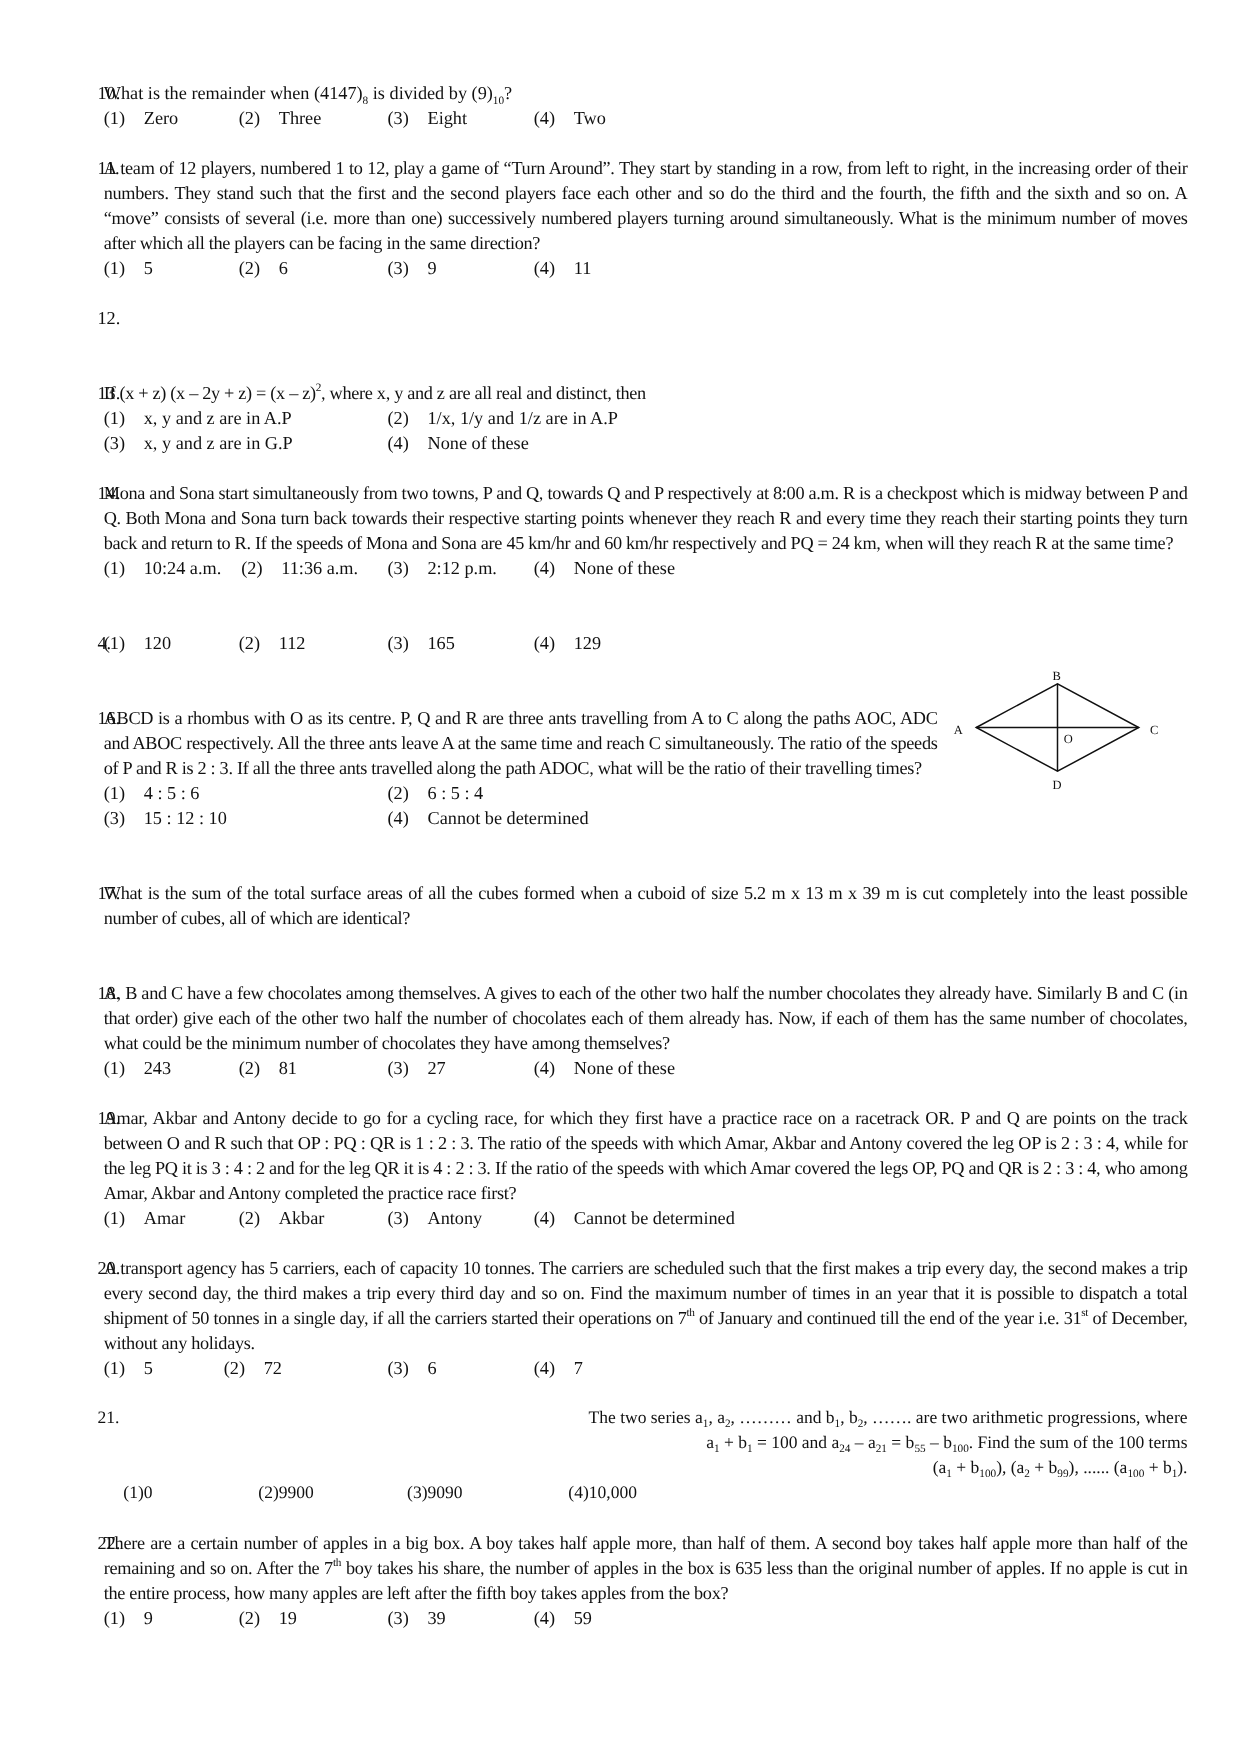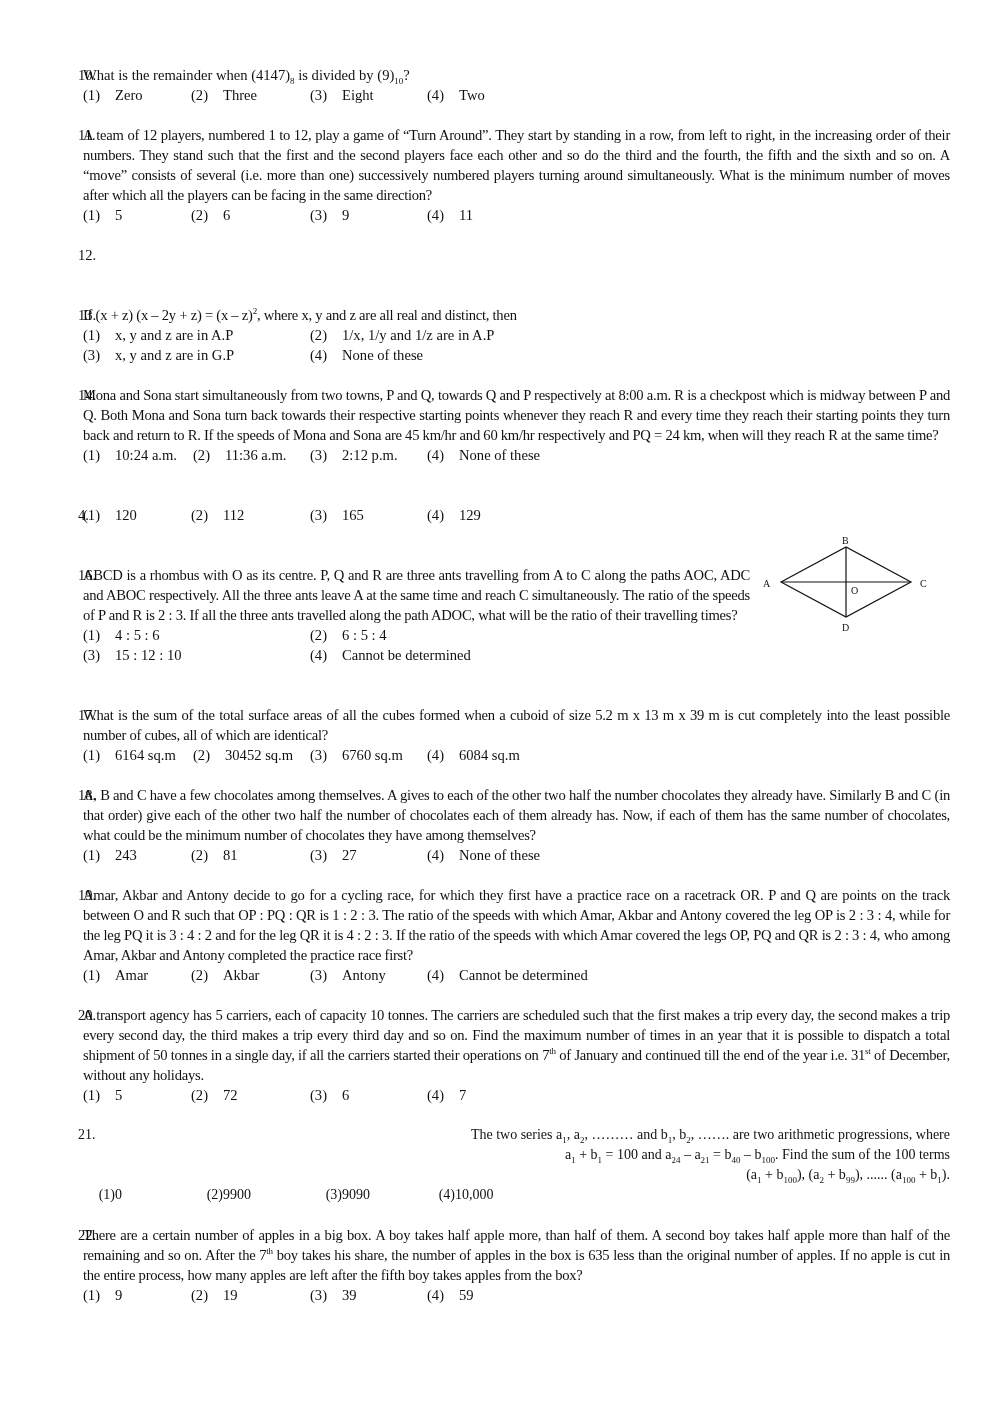--- a/index.html
+++ b/index.html
@@ -115,26 +115,20 @@
   <text x="13" y="57">A</text>
   <text x="170" y="57">C</text>
   <text x="101" y="64">O</text>
   <text x="92" y="101">D</text>
 </svg>
 
 <div class="q" style="top:705px;">
   <span class="qnum">17.</span>
   <div class="qbody">
     <span class="qtext narrow">What is the sum of the total surface areas of all the cubes formed when a cuboid of size 5.2 m x 13 m x 39 m is cut completely into the least possible number of cubes, all of which are identical?</span>
-    <div class="opts">
-      <span class="opt" style="left:0px"><span class="ol">(1)</span><span>6164 sq.m</span></span>
-      <span class="opt" style="left:110px"><span class="ol">(2)</span><span>30452 sq.m</span></span>
-      <span class="opt" style="left:227px"><span class="ol">(3)</span><span>6760 sq.m</span></span>
-      <span class="opt" style="left:344px"><span class="ol">(4)</span><span>6084 sq.m</span></span>
-    </div>
   </div>
 </div>
 
 <div class="q" style="top:785px;">
   <span class="qnum">18.</span>
   <div class="qbody">
     <span class="qtext narrow">A, B and C have a few chocolates among themselves. A gives to each of the other two half the number chocolates they already have. Similarly B and C (in that order) give each of the other two half the number of chocolates each of them already has. Now, if each of them has the same number of chocolates, what could be the minimum number of chocolates they have among themselves?</span>
     <div class="opts">
       <span class="opt" style="left:0px"><span class="ol">(1)</span><span>243</span></span>
       <span class="opt" style="left:108px"><span class="ol">(2)</span><span>81</span></span>
@@ -156,38 +150,38 @@
     </div>
   </div>
 </div>
 
 <div class="q" style="top:1005px;">
   <span class="qnum">20.</span>
   <div class="qbody">
     <span class="qtext narrow"><span>A transport agency has 5 carriers, each of capacity 10 tonnes. The carriers are scheduled such that the first makes a trip every day, the second makes a trip every second day, the third makes a trip every third day and so on. Find the maximum number of times in an year that it is possible to dispatch a total shipment of 50 tonnes in a single day, if all the carriers started their operations on 7</span><sup>th</sup><span> of January and continued till the end of the year i.e. 31</span><sup>st</sup><span> of December, without any holidays.</span></span>
     <div class="opts">
       <span class="opt" style="left:0px"><span class="ol">(1)</span><span>5</span></span>
-      <span class="opt" style="left:108px"><span class="ol">(2)</span><span>72</span></span>
+      <span class="opt" style="left:96px"><span class="ol">(2)</span><span>72</span></span>
       <span class="opt" style="left:227px"><span class="ol">(3)</span><span>6</span></span>
       <span class="opt" style="left:344px"><span class="ol">(4)</span><span>7</span></span>
     </div>
   </div>
 </div>
 
 <div class="q" style="top:1125px; font-size:14px;">
   <span class="qnum">21.</span>
   <div class="qbody" style="text-align:right;">
     <span class="qtext"><span>The two series a</span><sub>1</sub><span>, a</span><sub>2</sub><span>, ……… and b</span><sub>1</sub><span>, b</span><sub>2</sub><span>, ……. are two arithmetic progressions, where</span></span>
-    <span class="qtext"><span>a</span><sub>1</sub><span> + b</span><sub>1</sub><span> = 100 and a</span><sub>24</sub><span> – a</span><sub>21</sub><span> = b</span><sub>40</sub><span> – b</span><sub>100</sub><span>. Find the sum of the 100 terms</span></span>
+    <span class="qtext"><span>a</span><sub>1</sub><span> + b</span><sub>1</sub><span> = 100 and a</span><sub>24</sub><span> – a</span><sub>21</sub><span> = b</span><sub>55</sub><span> – b</span><sub>100</sub><span>. Find the sum of the 100 terms</span></span>
     <span class="qtext"><span>(a</span><sub>1</sub><span> + b</span><sub>100</sub><span>), (a</span><sub>2</sub><span> + b</span><sub>99</sub><span>), ...... (a</span><sub>100</sub><span> + b</span><sub>1</sub><span>).</span></span>
     <div class="opts">
       <span class="opt" style="left:0px"><span class="ol">(1)</span><span>0</span></span>
       <span class="opt" style="left:108px"><span class="ol">(2)</span><span>9900</span></span>
       <span class="opt" style="left:227px"><span class="ol">(3)</span><span>9090</span></span>
-      <span class="opt" style="left:340px"><span class="ol">(4)</span><span>10,000</span></span>
+      <span class="opt" style="left:356px"><span class="ol">(4)</span><span>10,000</span></span>
     </div>
   </div>
 </div>
 
 <div class="q" style="top:1225px;">
   <span class="qnum">22.</span>
   <div class="qbody">
     <span class="qtext narrow"><span>There are a certain number of apples in a big box. A boy takes half apple more, than half of them. A second boy takes half apple more than half of the remaining and so on. After the 7</span><sup>th</sup><span> boy takes his share, the number of apples in the box is 635 less than the original number of apples. If no apple is cut in the entire process, how many apples are left after the fifth boy takes apples from the box?</span></span>
     <div class="opts">
       <span class="opt" style="left:0px"><span class="ol">(1)</span><span>9</span></span>

